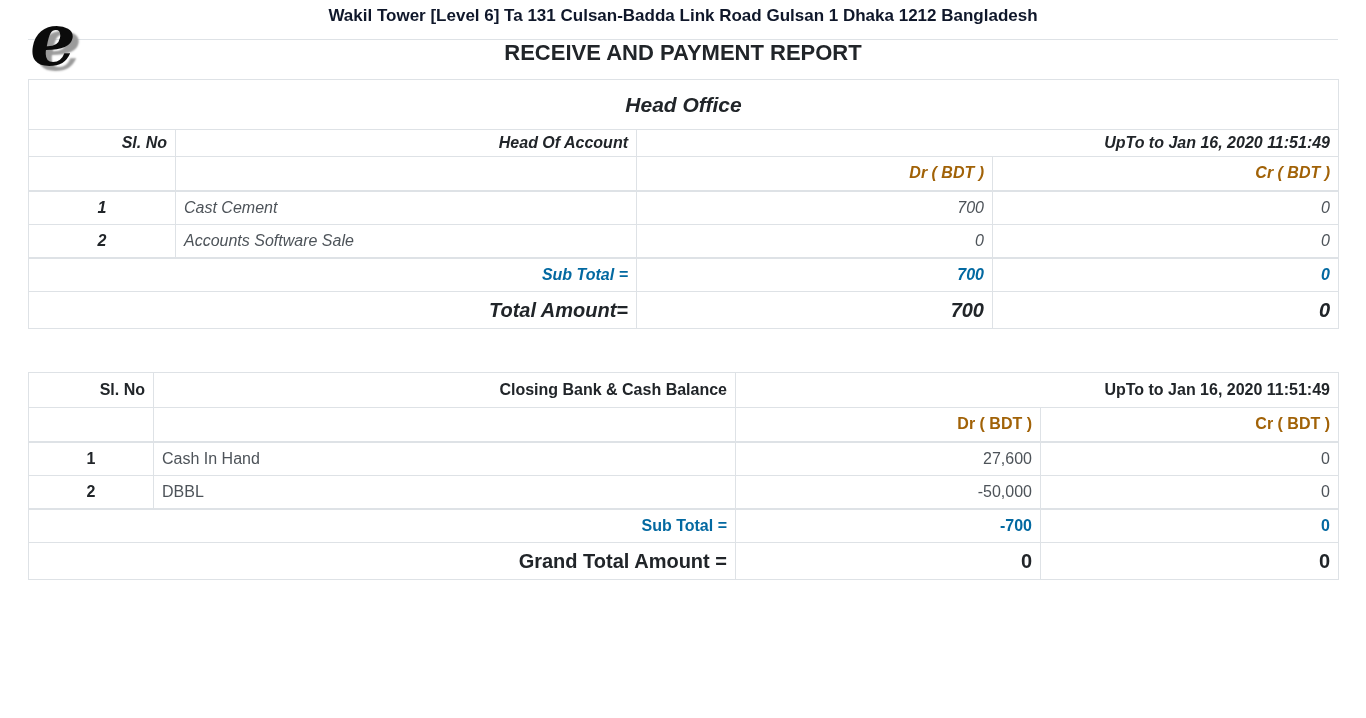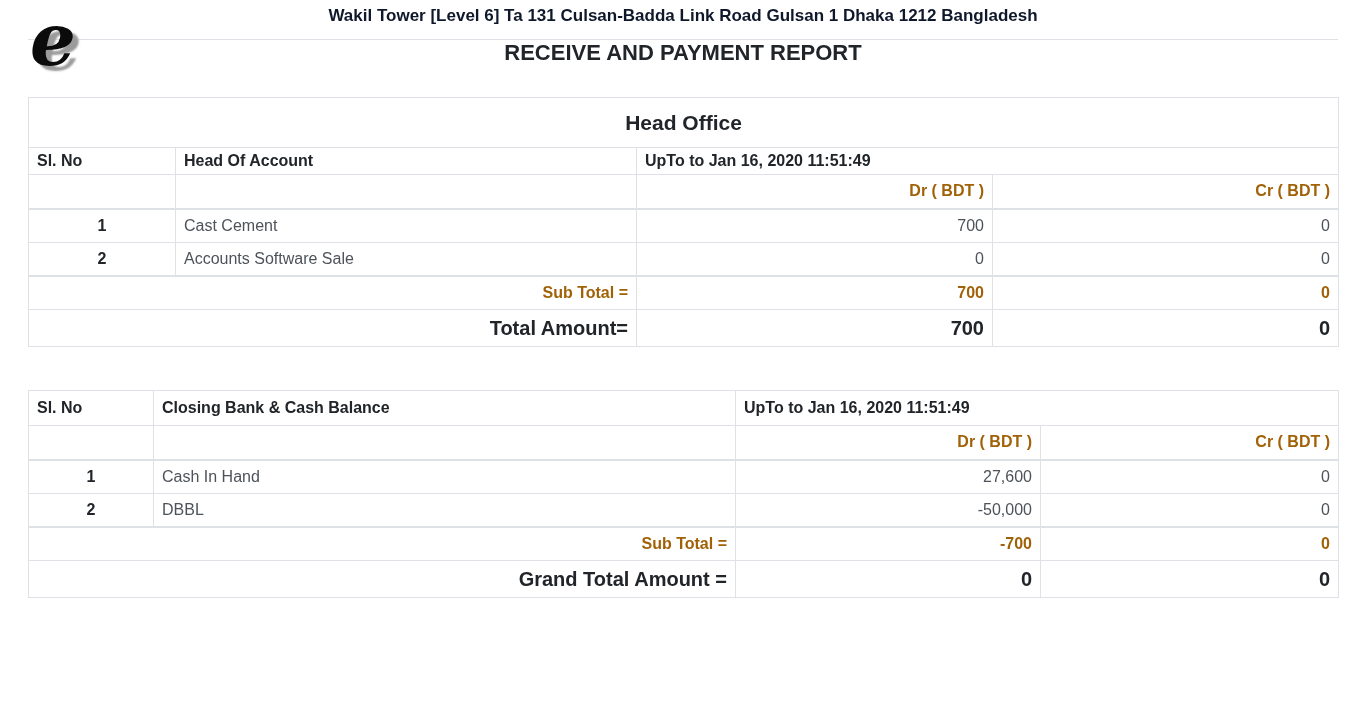--- a/index.html
+++ b/index.html
@@ -58,61 +58,61 @@
     font-weight: 600;
     color: #212529;
   }
   
   table.report-table {
     border-collapse: collapse;
     margin: 0 28px;
     width: 1310px;
     table-layout: fixed;
   }
-  table.t1 { margin-top: 32px; }
+  table.t1 { margin-top: 14px; font-style: italic; }
   table.t2 { margin-top: 43px; }
   .report-table td, .report-table th {
     border: 1px solid #dee2e6;
     padding: 4px 8px;
     font-size: 16px;
     vertical-align: middle;
     overflow: hidden;
     white-space: nowrap;
   }
   tr.caption-row td {
     height: 50px;
     text-align: center;
     font-weight: 700;
     font-size: 21px;
     color: #212529;
   }
   tr.head-row th {
     height: 15px;
     font-weight: 700;
-    text-align: left;
+    text-align: right;
     color: #212529;
   }
   tr.subhead-row td, tr.subhead-row th {
     height: 34px;
     border-bottom-width: 2px;
   }
   tr.subhead-row th {
     font-weight: 700;
     text-align: right;
     color: #a16207;
   }
   tr.data-row td { height: 34px; color: #4d5359; font-weight: 400; }
   tr.data-row td.sl { text-align: center; font-weight: 700; color: #212529; }
   tr.data-row td.num { text-align: right; }
   tr.data-row.last-data td { border-bottom-width: 2px; height: 33px; }
   tr.subtotal-row td {
     height: 34px;
     font-weight: 700;
     text-align: right;
-    color: #a16207;
+    color: #0369a1;
   }
   tr.total-row td {
     height: 37px;
     font-weight: 700;
     font-size: 20px;
     text-align: right;
     color: #212529;
     padding-left: 12px;
   }
 </style>

